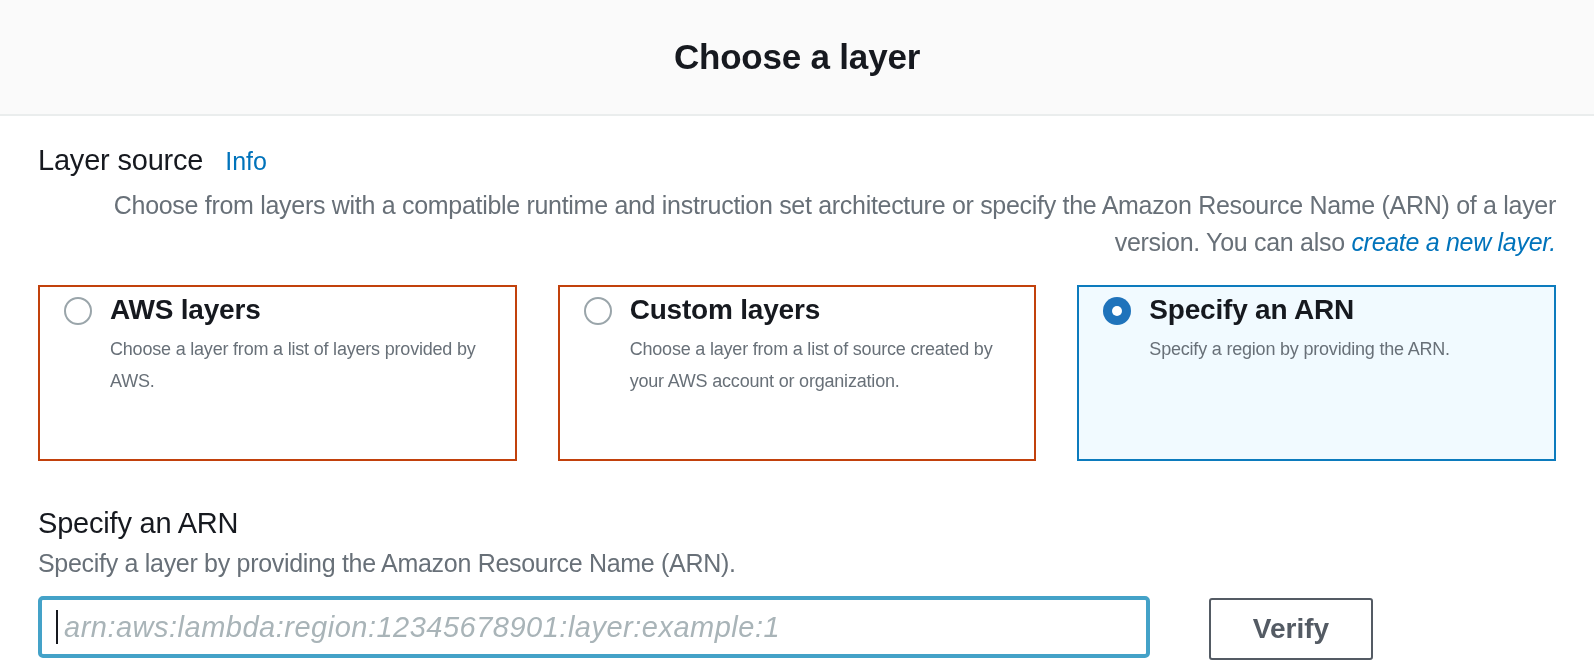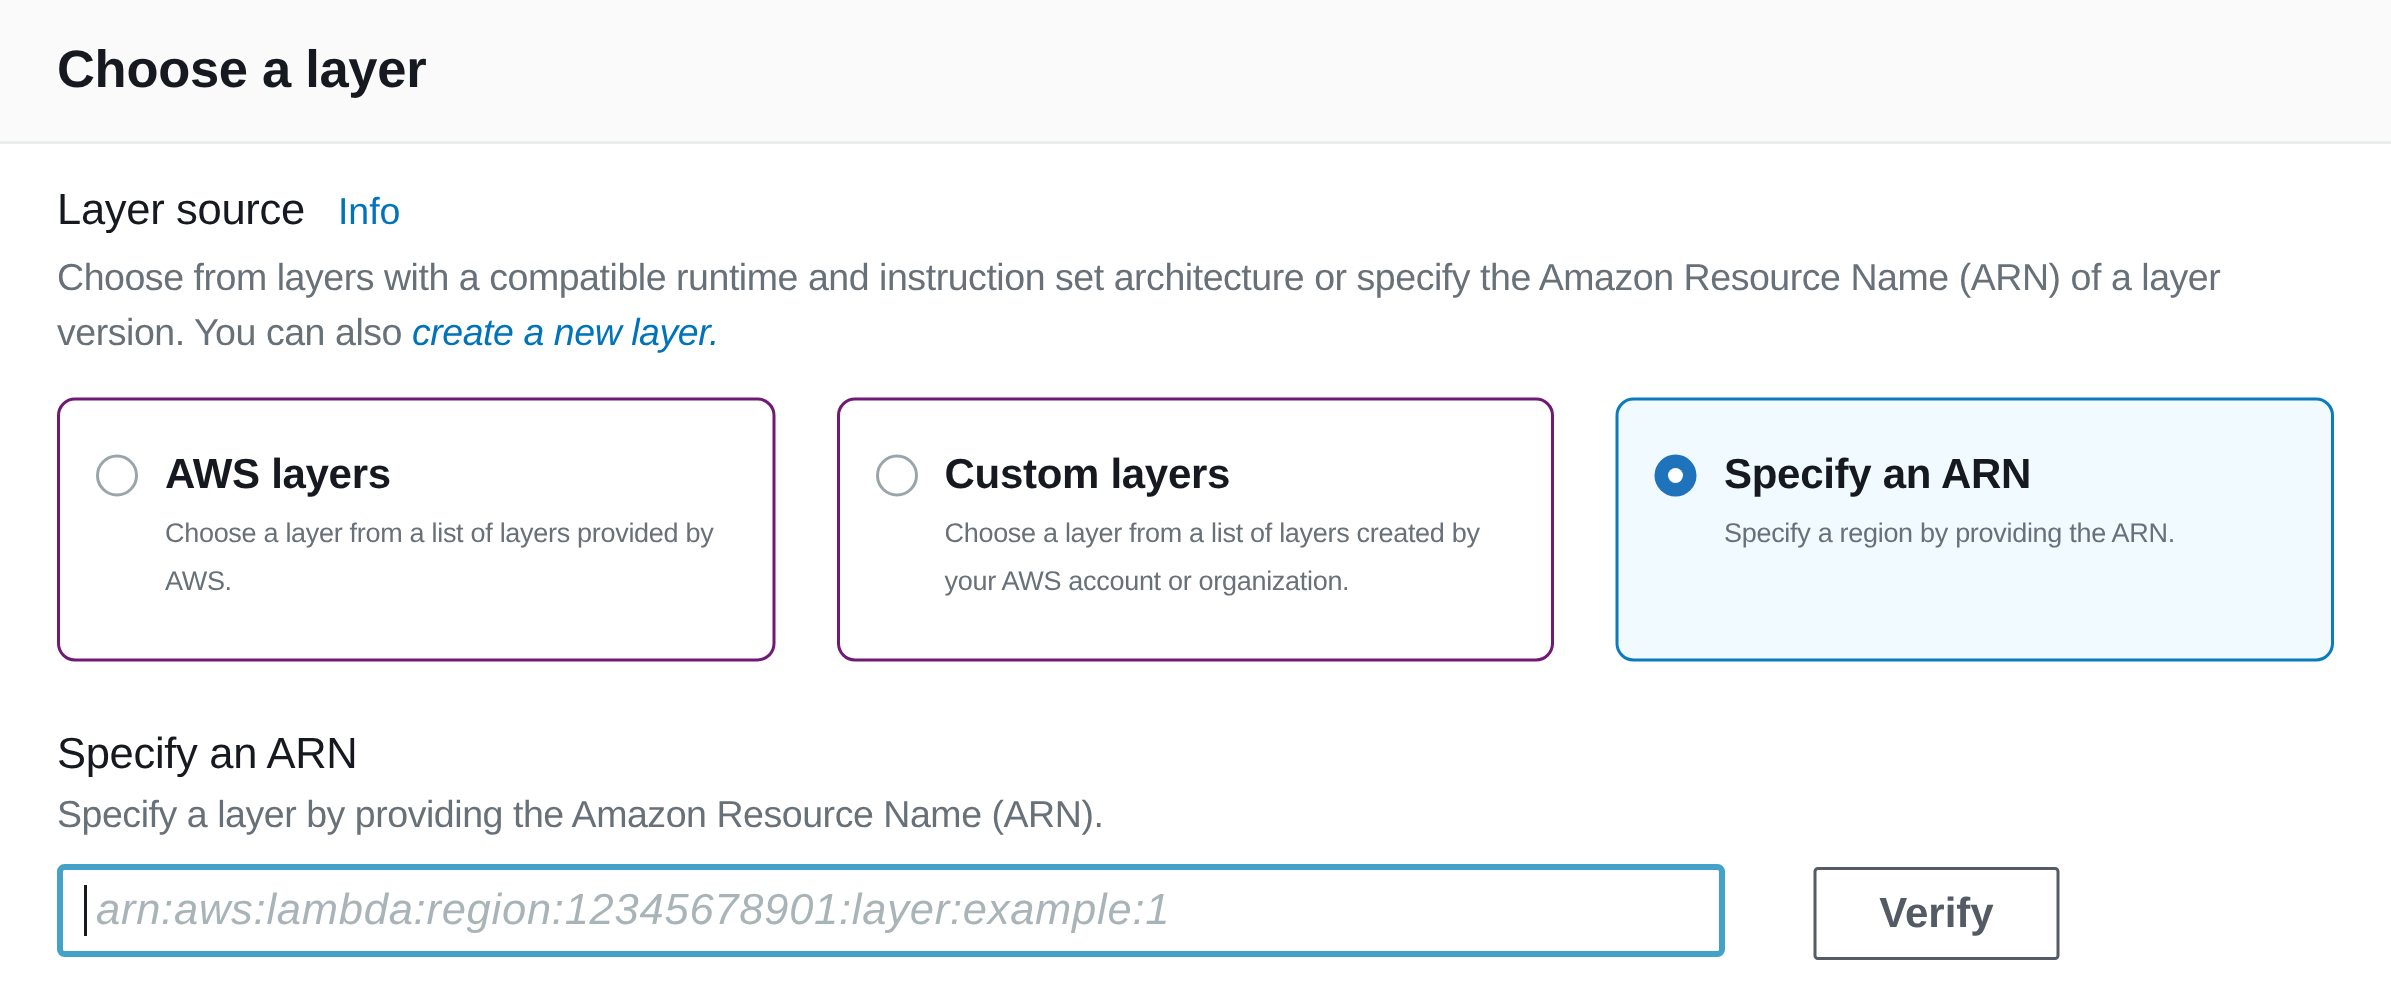--- a/index.html
+++ b/index.html
@@ -8,47 +8,48 @@
     width: 1594px; height: 666px; overflow: hidden;
     font-family: "Liberation Sans", "DejaVu Sans", sans-serif;
     color: #16191f;
   }
   .panel { width: 1594px; height: 666px; background: #ffffff; }
 
   
   .panel-header {
     background: #fafafa;
     border-bottom: 2px solid #eaeded;
-    height: 96px;
+    height: 116px;
     display: flex; align-items: center;
     padding: 16px 38px;
+    justify-content: center;
   }
   .panel-title { font-size: 35px; font-weight: 700; color: #16191f; letter-spacing: -0.2px; }
 
   
   .panel-body { padding: 0 38px; }
 
   .label-row { margin-top: 28px; display: flex; align-items: baseline; }
   .field-label { font-size: 29px; color: #16191f; letter-spacing: -0.2px; }
   .info-link {
     font-size: 25px; font-weight: 400; color: #0073bb;
     margin-left: 22px; text-decoration: none; cursor: pointer;
   }
   .field-desc { margin-top: 10px; font-size: 25px; line-height: 37px; color: #687078; letter-spacing: -0.3px; }
-  .field-desc .line { white-space: nowrap; }
+  .field-desc .line { white-space: nowrap; text-align: right; }
   .inline-link { color: #0073bb; text-decoration: none; cursor: pointer; font-style: italic; }
 
   
   .tiles { margin-top: 24px; display: flex; gap: 41px; }
   .tile {
     flex: 1 1 0; min-height: 176px;
     background: #ffffff;
-    border: 2px solid #701a75;
-    border-radius: 12px;
-    padding: 32px 24px;
+    border: 2px solid #c2410c;
+    border-radius: 0;
+    padding: 6px 24px;
     display: flex; gap: 18px;
     cursor: pointer;
   }
   .tile.selected { border-color: #0c7bbd; background: #f1faff; }
   .radio {
     width: 28px; height: 28px; flex: none; margin-top: 4px;
     border-radius: 50%;
     border: 2px solid #9aa5aa; background: #ffffff;
     position: relative;
   }
@@ -118,21 +119,21 @@
         <div>
           <div class="tile-title">AWS layers</div>
           <div class="tile-desc">Choose a layer from a list of layers provided by AWS.</div>
         </div>
       </div>
 
       <div class="tile">
         <span class="radio"></span>
         <div>
           <div class="tile-title">Custom layers</div>
-          <div class="tile-desc">Choose a layer from a list of layers created by your AWS account or organization.</div>
+          <div class="tile-desc">Choose a layer from a list of source created by your AWS account or organization.</div>
         </div>
       </div>
 
       <div class="tile selected">
         <span class="radio"></span>
         <div>
           <div class="tile-title">Specify an ARN</div>
           <div class="tile-desc">Specify a region by providing the ARN.</div>
         </div>
       </div>

